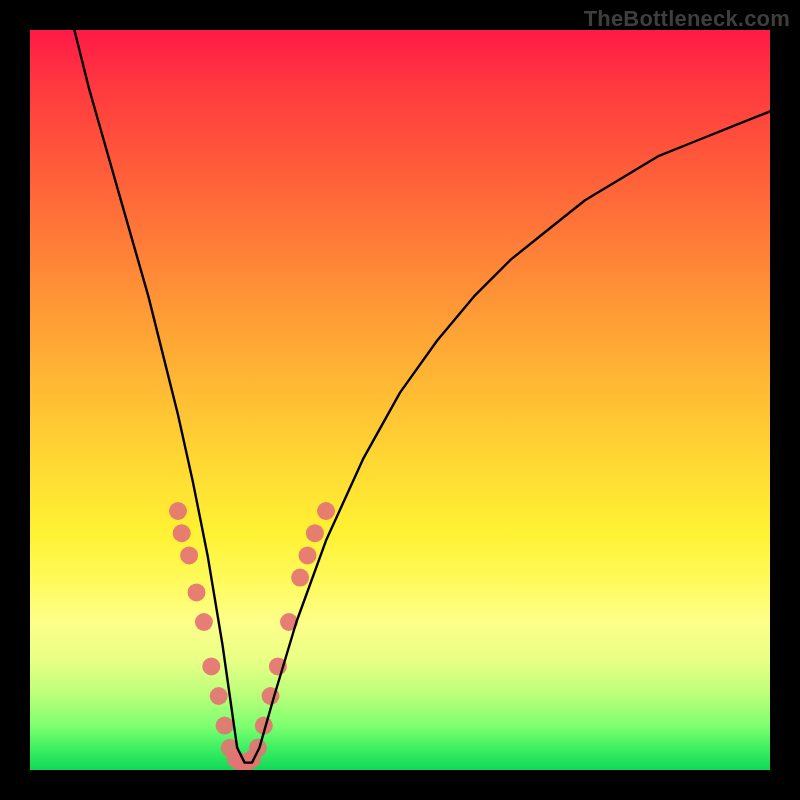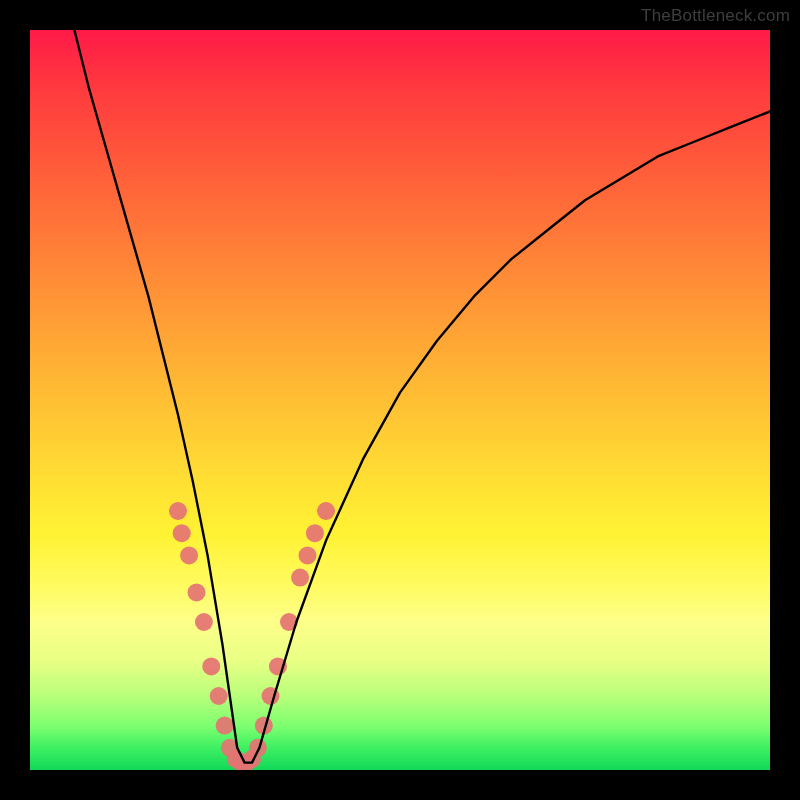--- a/index.html
+++ b/index.html
@@ -33,22 +33,22 @@
       #7eff70 94%,
       #3ef062 97%,
       #11d858 100%
     );
   }
   .watermark {
     position: absolute;
     top: 6px;
     right: 10px;
     color: #3e3e3e;
-    font-size: 17px;
-    font-weight: 400;
+    font-size: 22px;
+    font-weight: 700;
     letter-spacing: 0.2px;
     z-index: 5;
   }
   svg.plot {
     position: absolute;
     left: 30px;
     top: 30px;
     width: 740px;
     height: 740px;
     z-index: 2;

